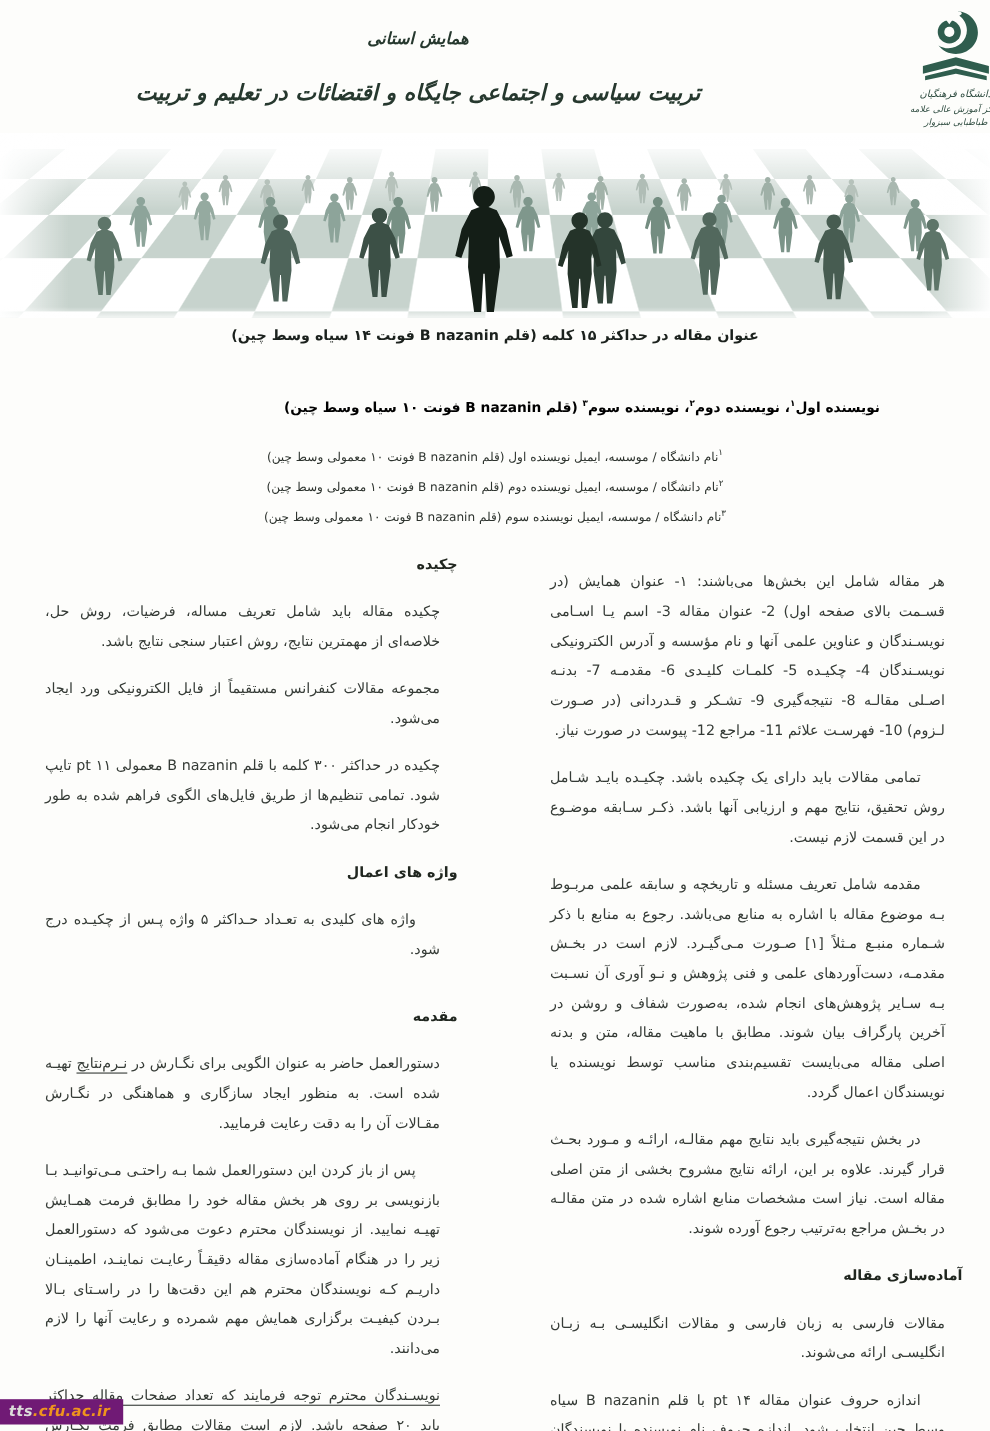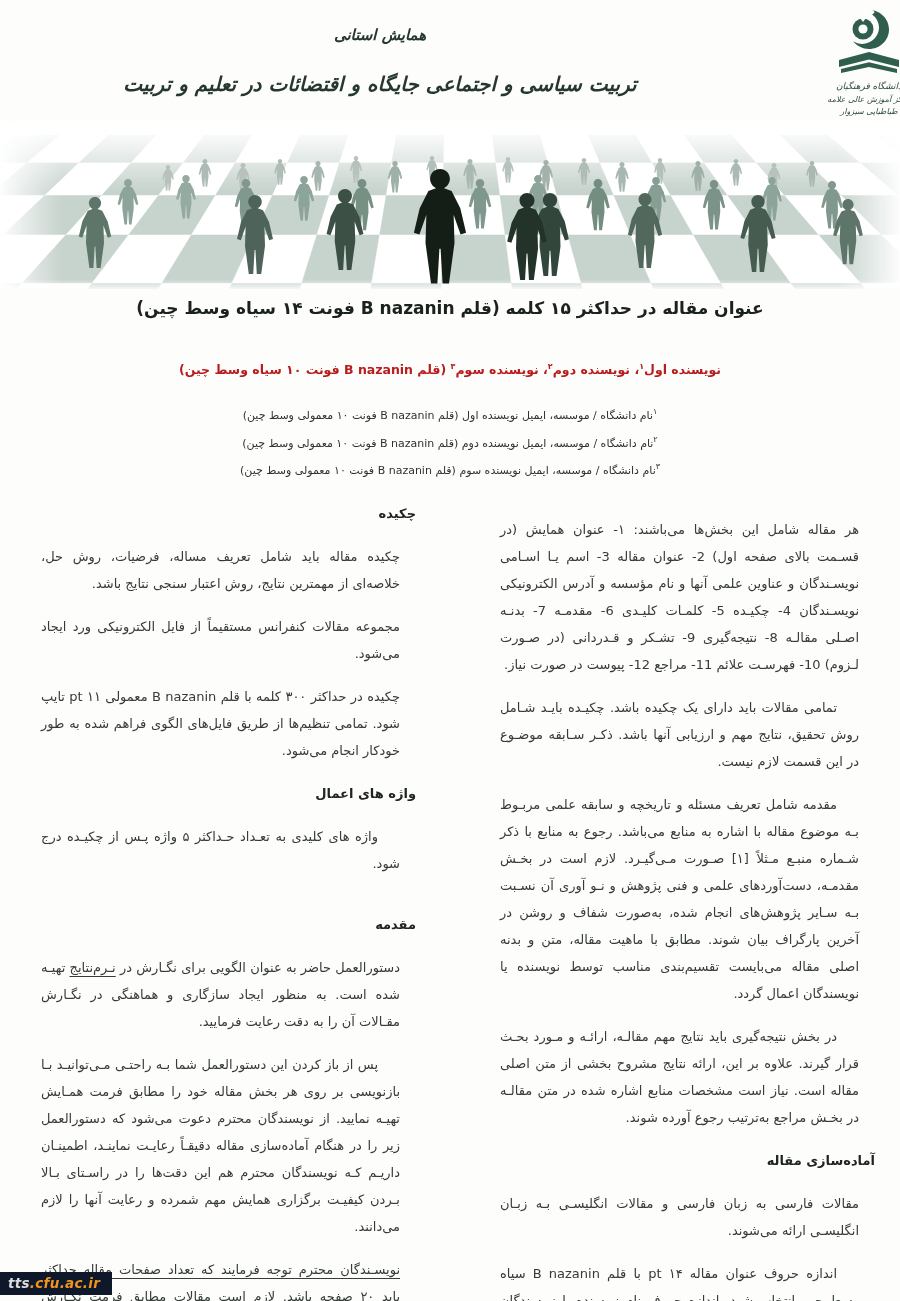--- a/index.html
+++ b/index.html
@@ -28,38 +28,38 @@
     transform:perspective(520px) rotateX(58deg);transform-origin:50% 0;}
   .banner-fade{position:absolute;inset:0;
     background:
       linear-gradient(to bottom,rgba(255,255,255,1) 0%,rgba(255,255,255,.85) 10%,rgba(255,255,255,0) 42%),
       linear-gradient(to right,rgba(255,255,255,.95) 0%,rgba(255,255,255,0) 7%,rgba(255,255,255,0) 93%,rgba(255,255,255,.95) 100%),
       linear-gradient(to top,rgba(255,255,255,.8) 0%,rgba(255,255,255,0) 6%);}
   .crowd{position:absolute;inset:0;}
 
   
   .title{position:absolute;top:298px;left:60px;width:780px;text-align:center;direction:rtl;
-         font-size:17px;font-weight:bold;color:#1b211d;}
-  .authors{position:absolute;top:362px;left:100px;width:700px;text-align:center;direction:rtl;
-           font-size:12.5px;font-weight:bold;color:#b91c1c;}
+         font-size:13px;font-weight:bold;color:#1b211d;}
+  .authors{position:absolute;top:362px;left:100px;width:700px;text-align:right;direction:rtl;
+           font-size:12.5px;font-weight:bold;color:#000000;}
   .authors sup,.affil sup{font-size:8px;}
   .affils{position:absolute;top:400px;left:120px;width:660px;text-align:center;direction:rtl;
           font-size:11px;line-height:24px;color:#2d332e;}
 
   
   .bodycols{position:absolute;top:500px;left:25px;width:850px;display:flex;flex-direction:row-reverse;
             gap:68px;direction:rtl;}
   .col{width:400px;font-size:13px;line-height:27px;text-align:justify;color:#353b36;}
   .col .heading{font-weight:bold;text-align:right;color:#20261f;}
   .col p{margin:16px;}
   .col p.indent{text-indent:22px;}
   .u{text-decoration:underline;text-underline-offset:4px;}
 
   
-  .watermark{position:absolute;left:0;bottom:6px;background:#0f172a;padding:3px 12px 4px 8px;
+  .watermark{position:absolute;left:0;bottom:6px;background:#701a75;padding:3px 12px 4px 8px;
              font-style:italic;font-weight:bold;font-size:13.5px;letter-spacing:.3px;}
   .wm-prefix{color:#dcdcda;}
   .wm-suffix{color:#ef941d;}
 </style>
 </head>
 <body>
 
 <div class="page">
 
   <div class="calli calli1">همایش استانی</div>

